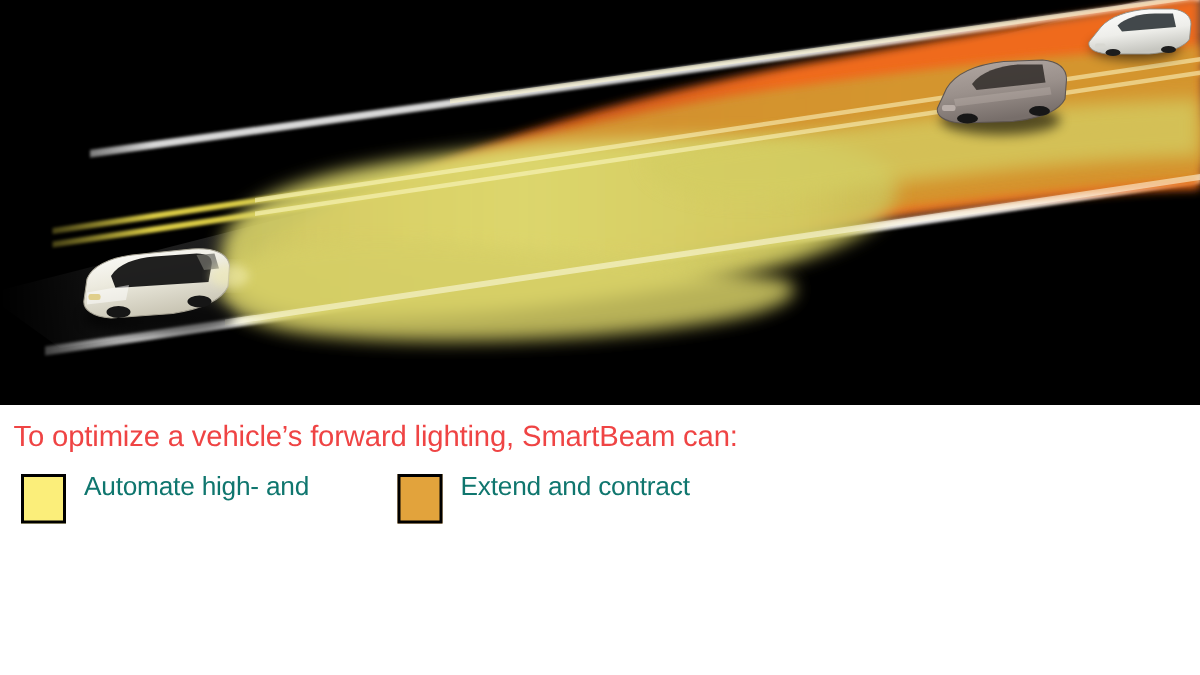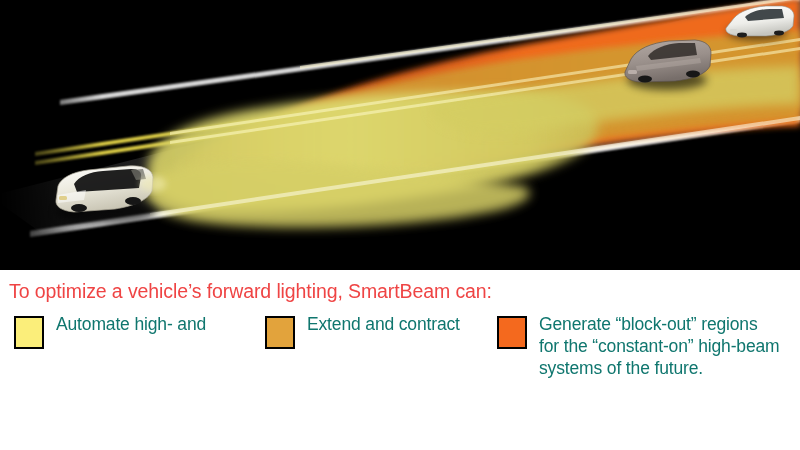--- a/index.html
+++ b/index.html
@@ -235,22 +235,14 @@
       </div>
     </div>
 
     <div class="legend-col c2">
       <div class="swatch" style="background:#e2a33c"></div>
       <div class="legend-text">
         <span>Extend and contract</span>
       </div>
     </div>
 
-    <div class="legend-col c3">
-      <div class="swatch" style="background:#f4691e"></div>
-      <div class="legend-text">
-        <span>Generate “block-out” regions</span>
-        <span>for the “constant-on” high-beam</span>
-        <span>systems of the future.</span>
-      </div>
-    </div>
   </div>
 </div>
 
 </body></html>

